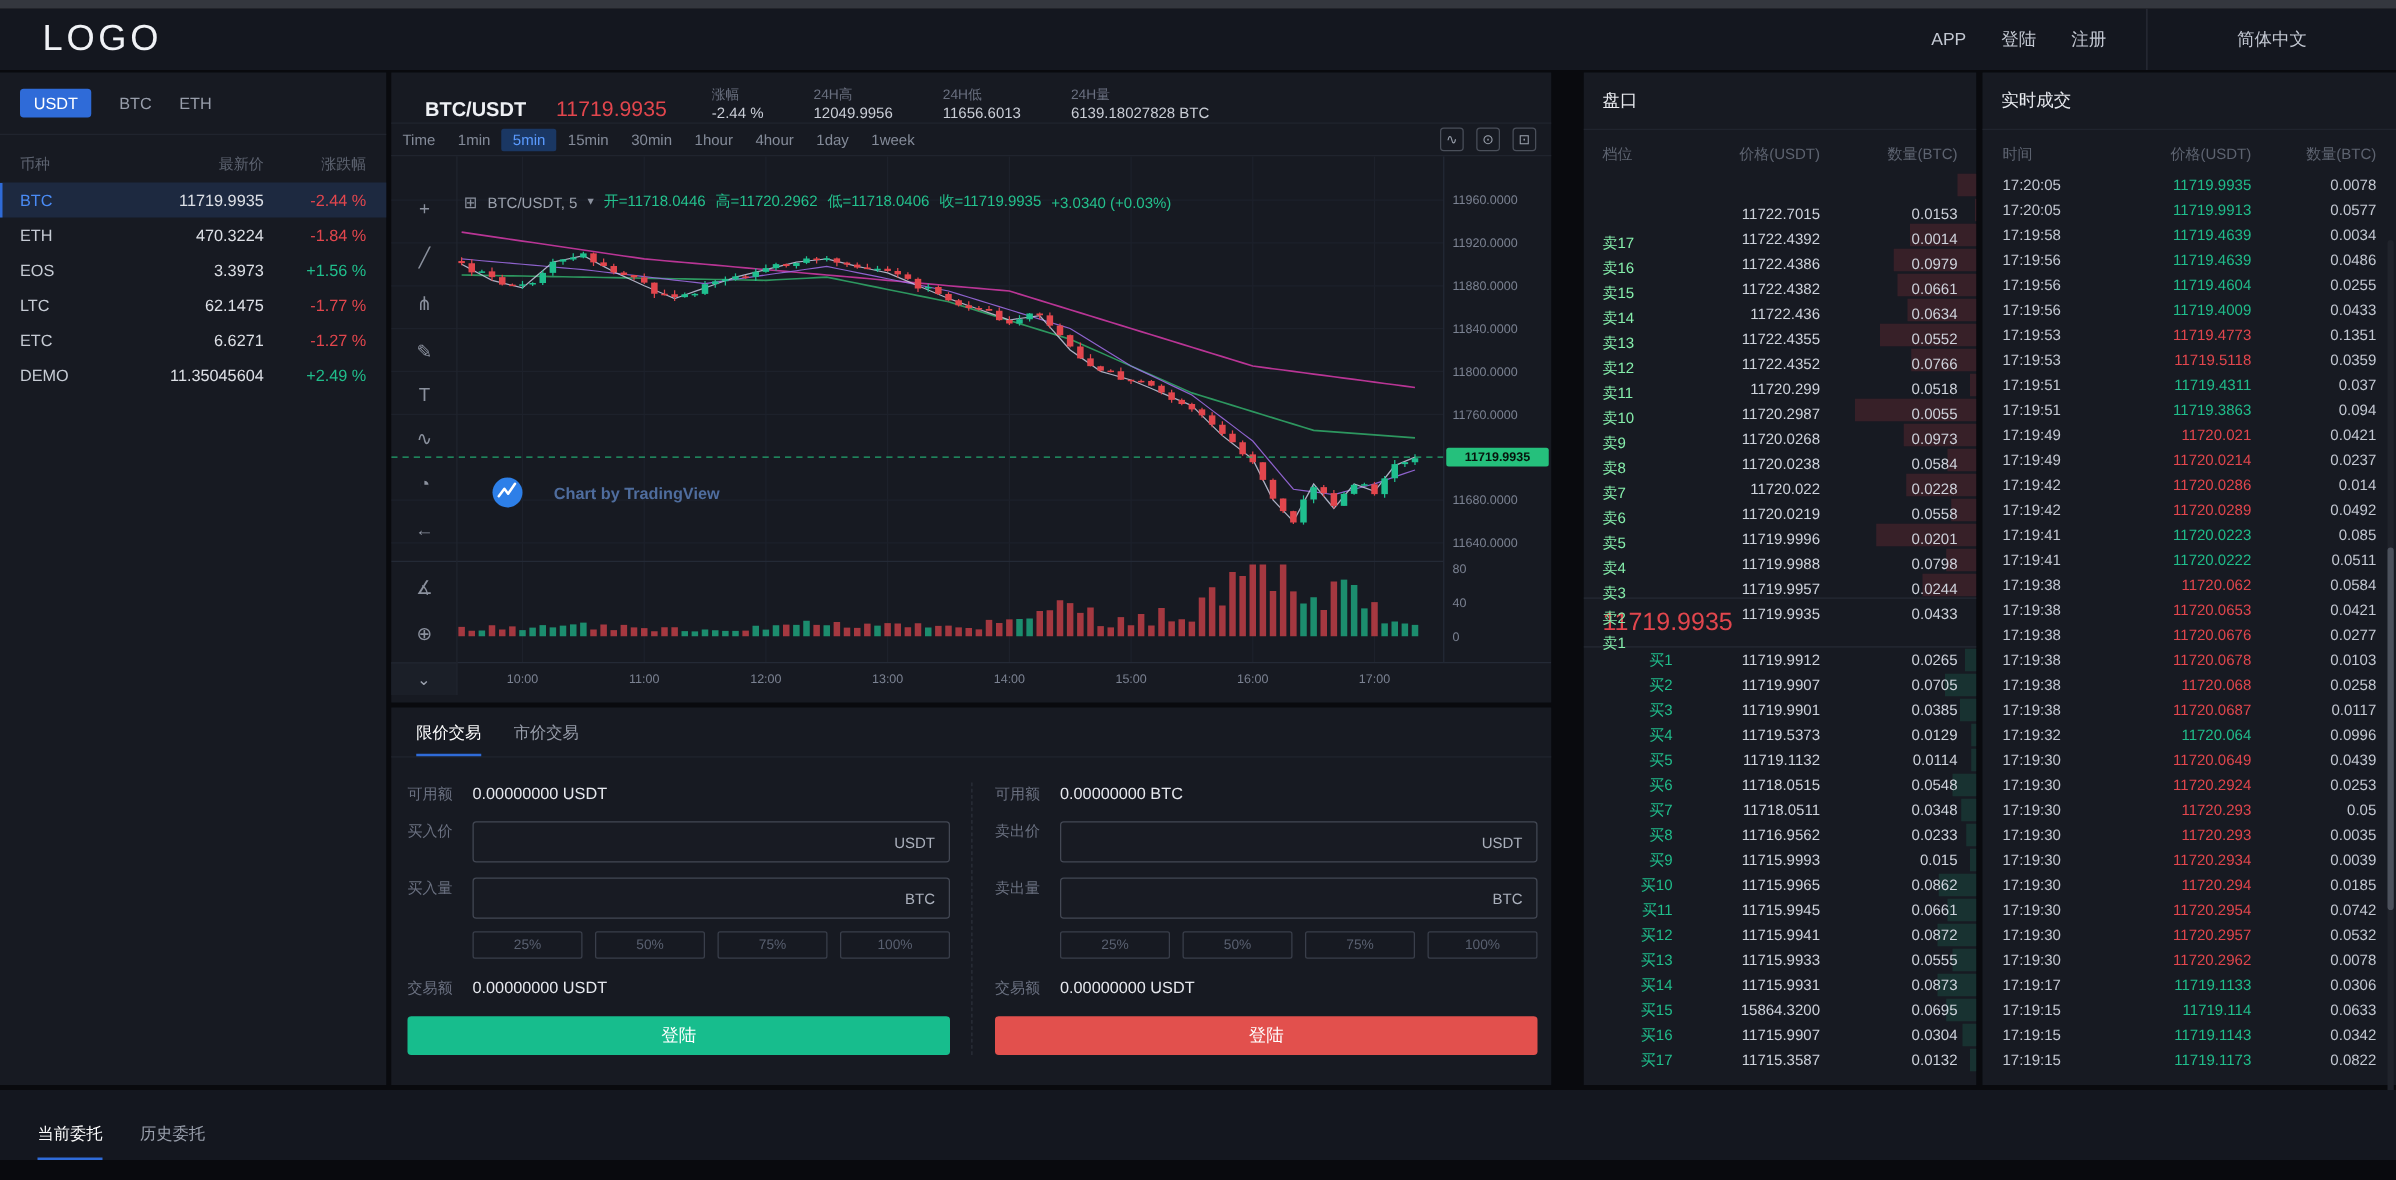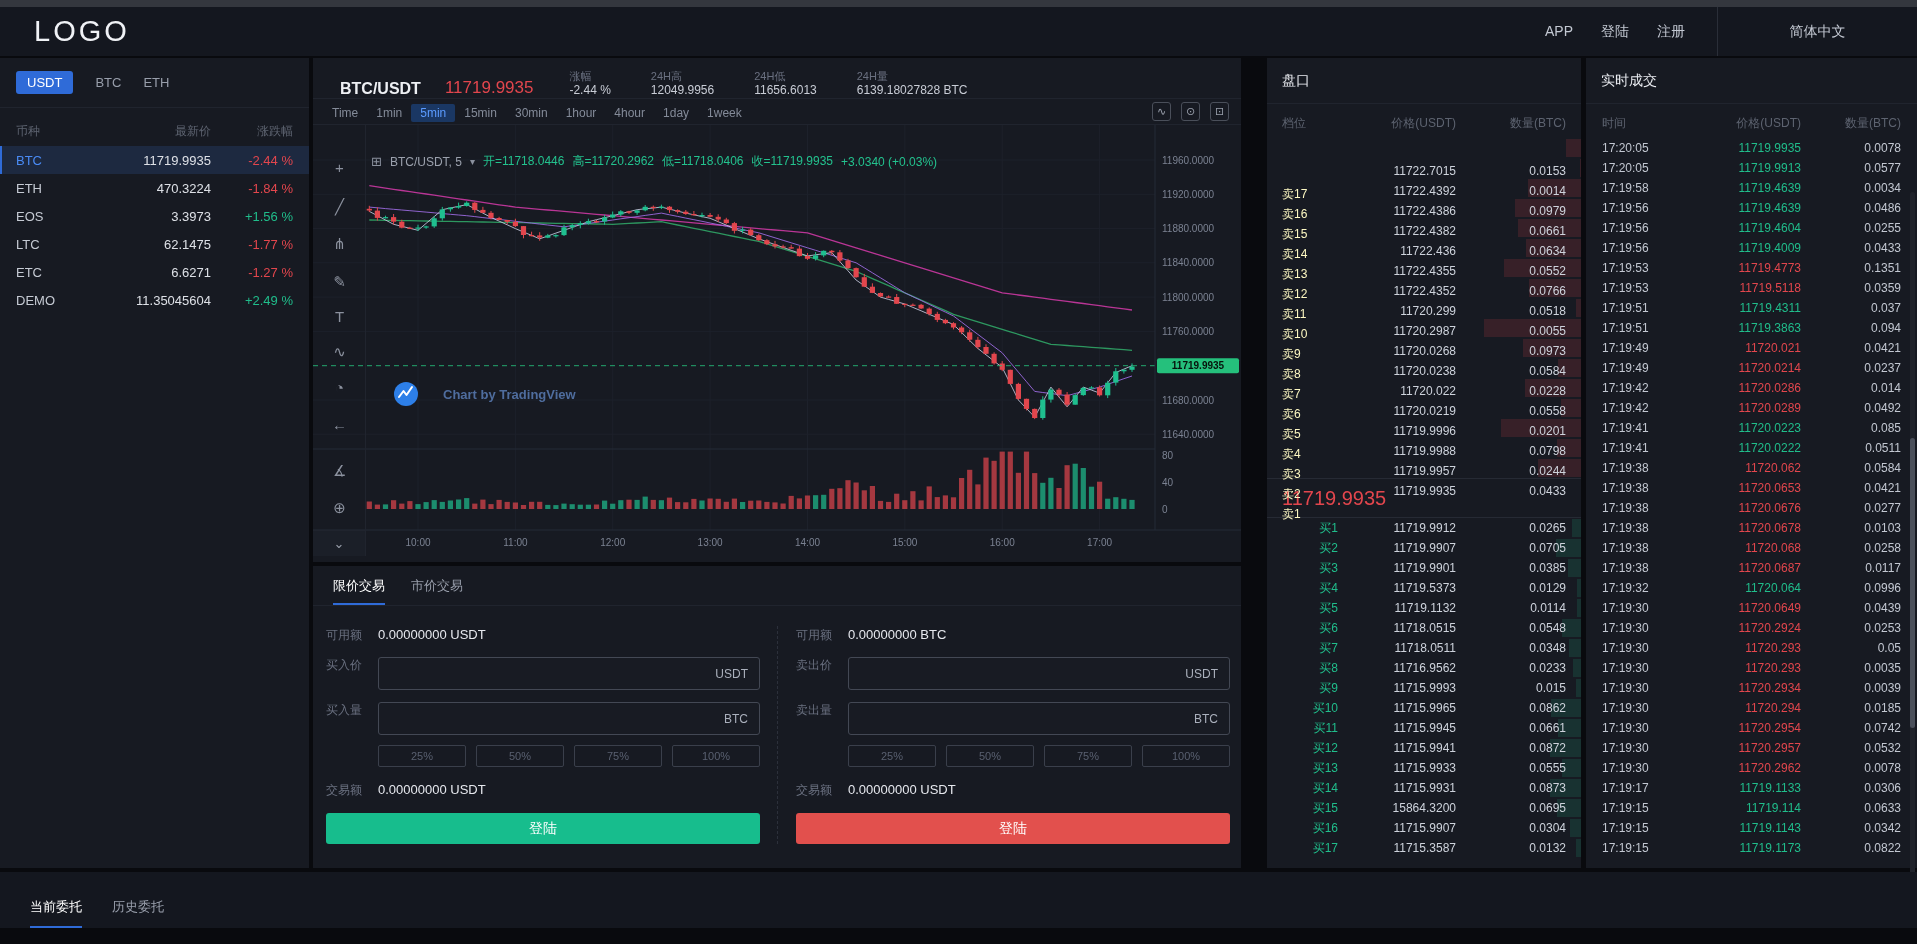--- a/index.html
+++ b/index.html
@@ -48,21 +48,21 @@
   .down { color:#e2464d; }
 
   
   .chart-head { height:40px; display:flex; align-items:flex-end; }
   .pair { font-size:16px; font-weight:bold; color:#eef0f4; margin-left:27px; }
   .last-price { font-size:17px; color:#e2464d; margin-left:24px; }
   .stats { display:flex; margin-left:36px; gap:40px;margin-top:20px; }
   .stat-label { font-size:11px; color:#6a7080; line-height:14px; }
   .stat-value { font-size:12px; color:#c9cdd6; line-height:15px; }
 
-  .time-row { height:27px; border-top:1px solid #20242e; border-bottom:1px solid #20242e; display:flex; align-items:center; padding-left:10px; }
+  .time-row { height:27px; border-top:1px solid #20242e; border-bottom:1px solid #20242e; display:flex; align-items:center; }
   .tf { font-size:12px; color:#848b99; padding:2px 9px; border-radius:2px; cursor:pointer; }
   .tf.active { background:#1a3763; color:#5b9bff; }
   .hicons { margin-left:auto; display:flex; gap:10px; margin-right:12px; }
   .hicon { width:19px; height:19px; border:1px solid #4a4f5a; border-radius:3px; color:#9aa0ac; font-size:11px; display:flex; align-items:center; justify-content:center; cursor:pointer; }
 
   
   .chart-area { position:absolute; left:0; top:67px; width:928px; height:437px; }
   #chart-svg { position:absolute; left:0; top:0; }
   svg text { font-family:"Liberation Sans","DejaVu Sans",sans-serif; }
   .tv-toolbar { position:absolute; left:0; top:0; width:53px; height:405px; border-right:1px solid #20242e; }
@@ -98,21 +98,21 @@
   .login-btn.buy  { background:#17bd8d; }
   .login-btn.sell { background:#e2504d; }
 
   
   .panel-title { height:46px; display:flex; align-items:center; padding:0 15px; font-size:14px; color:#e8eaef; border-bottom:1px solid #20242e; }
   .ob-head, .ob-row { display:grid; grid-template-columns:56px 1fr 110px; padding:0 15px; align-items:center; }
   .ob-head { height:30px; margin-top:4px; font-size:12px; color:#5d6370; }
   .ob-head .h2, .ob-head .h3 { text-align:right; }
   .ob-row { position:relative; height:20px; font-size:12px; cursor:pointer; }
   .ob-row .lvl { position:relative; z-index:1; }
-  .lvl.ask { color:#fef9c3;margin-top:48px; }
+  .lvl.ask { color:#86efac;margin-top:48px; }
   .lvl.bid { color:#20bd8b;text-align:right; }
   .ob-row .p, .ob-row .q { text-align:right; color:#ced3dc; position:relative; z-index:1; }
   .depth { position:absolute; right:0; top:1px; bottom:1px; z-index:0; }
   .depth.ask { background:rgba(226,70,77,.16); }
   .depth.bid { background:rgba(32,189,139,.15); }
   .ob-current { height:40px; border-top:1px solid #262a34; border-bottom:1px solid #262a34; display:flex; align-items:center; padding:0 15px; font-size:20px; color:#e2464d; }
 
   .tr-head, .trade-row { display:grid; grid-template-columns:70px 1fr 100px; padding:0 16px; align-items:center; }
   .tr-head { height:30px; margin-top:4px; font-size:12px; color:#5d6370; }
   .tr-head .h2, .tr-head .h3 { text-align:right; }

